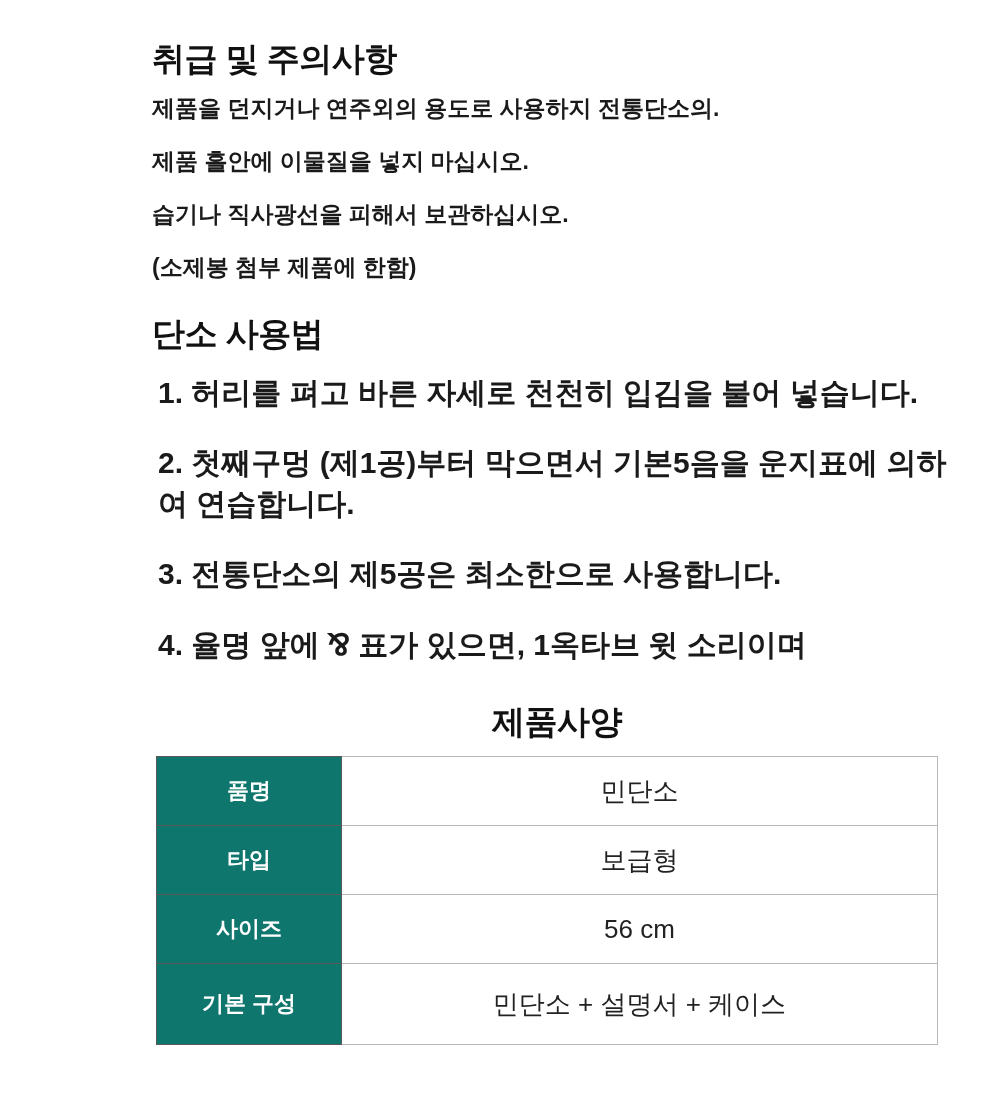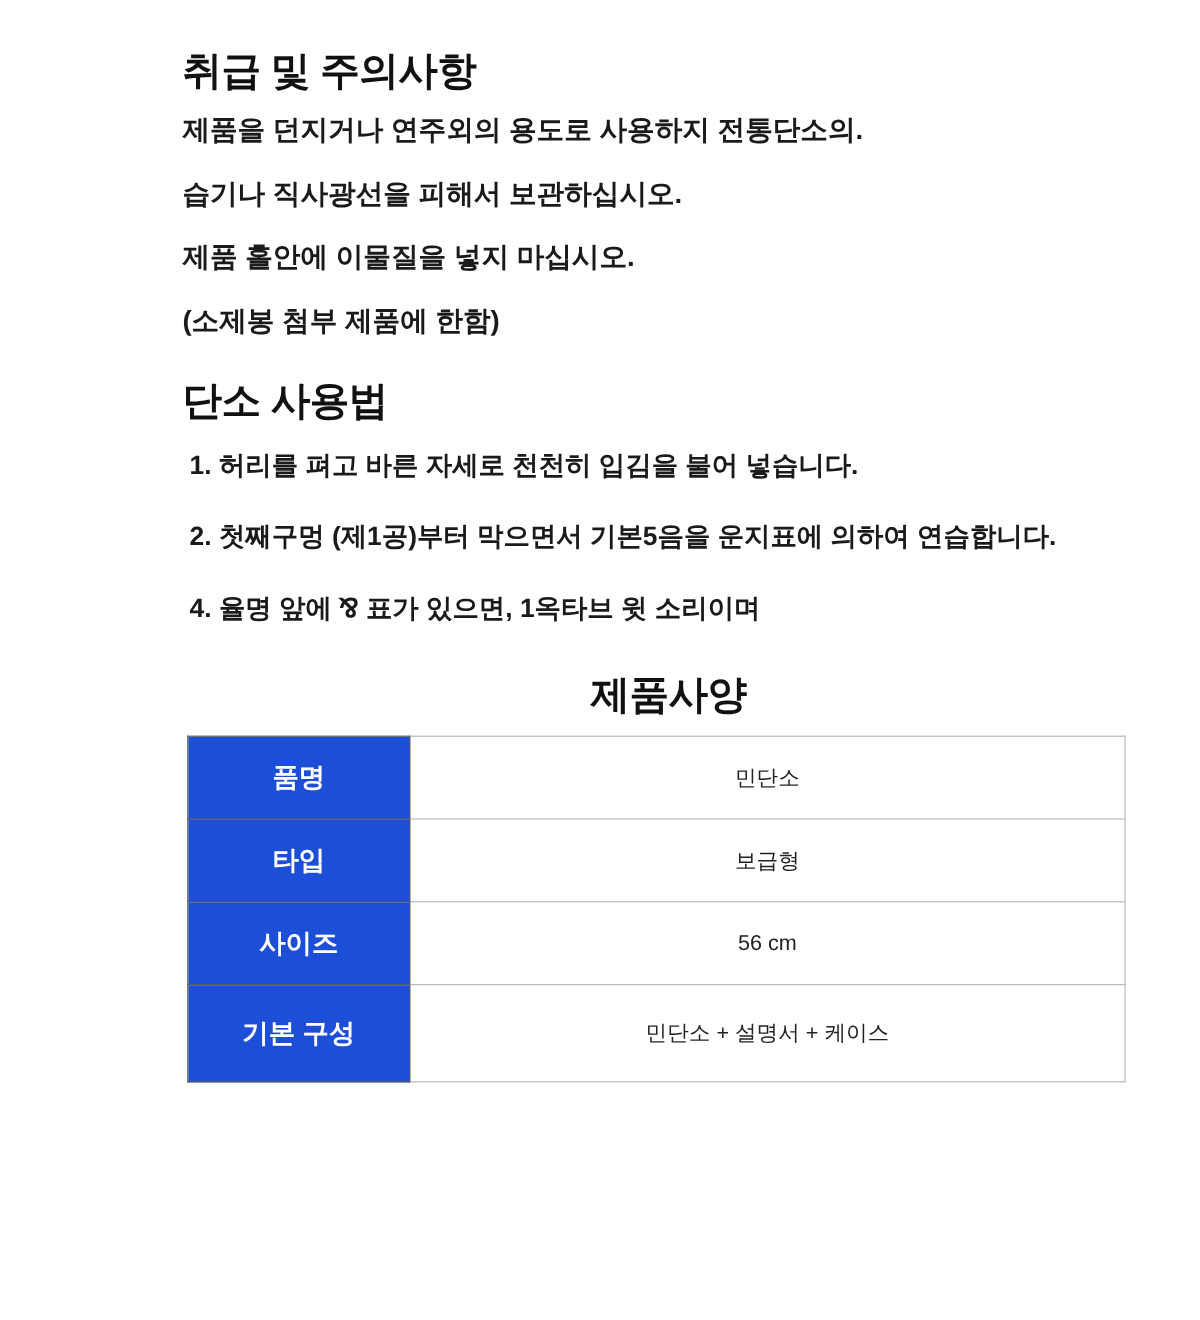--- a/index.html
+++ b/index.html
@@ -47,21 +47,21 @@
     font-size: 23px;
     font-weight: 600;
     line-height: 1.35;
     margin: 0 0 22px 0;
     color: #1a1a1a;
   }
   .care-line:last-child {
     margin-bottom: 0;
   }
   .usage-line {
-    font-size: 22px;
+    font-size: 30px;
     font-weight: 600;
     line-height: 1.35;
     margin: 0 0 30px 0;
     padding-left: 6px;
     color: #1a1a1a;
   }
   .usage-line.indented {
     padding-left: 40px;
     margin-bottom: 0;
   }
@@ -72,52 +72,53 @@
     table-layout: fixed;
   }
   .spec-table td {
     border: 1px solid #b9b9b9;
     height: 66px;
     vertical-align: middle;
     text-align: center;
   }
   .spec-table td.label {
     width: 182px;
-    background: #1d4ed8;
+    background: #0f766e;
     color: #ffffff;
     font-size: 22px;
     font-weight: 700;
     border-color: #5a5a5a;
   }
   .spec-table td.value {
     background: #ffffff;
     color: #222222;
-    font-size: 18px;
+    font-size: 26px;
     font-weight: 400;
   }
   .spec-table tr:last-child td {
     height: 78px;
   }
 </style>
 </head>
 <body>
 
 <div class="page">
 
   <h2 class="section-heading heading-care">취급 및 주의사항</h2>
 
   <p class="care-line">제품을 던지거나 연주외의 용도로 사용하지 전통단소의.</p>
+  <p class="care-line">제품 홀안에 이물질을 넣지 마십시오.</p>
   <p class="care-line">습기나 직사광선을 피해서 보관하십시오.</p>
-  <p class="care-line">제품 홀안에 이물질을 넣지 마십시오.</p>
   <p class="care-line">(소제봉 첨부 제품에 한함)</p>
 
   <h2 class="section-heading heading-usage">단소 사용법</h2>
 
   <p class="usage-line">1. 허리를 펴고 바른 자세로 천천히 입김을 불어 넣습니다.</p>
   <p class="usage-line">2. 첫째구멍 (제1공)부터 막으면서 기본5음을 운지표에 의하여 연습합니다.</p>
+  <p class="usage-line">3. 전통단소의 제5공은 최소한으로 사용합니다.</p>
   <p class="usage-line">4. 율명 앞에 ⅋ 표가 있으면, 1옥타브 윗 소리이며</p>
 
   <h2 class="section-heading heading-spec">제품사양</h2>
 
   <table class="spec-table">
     <tbody>
       <tr>
         <td class="label">품명</td>
         <td class="value">민단소</td>
       </tr>

